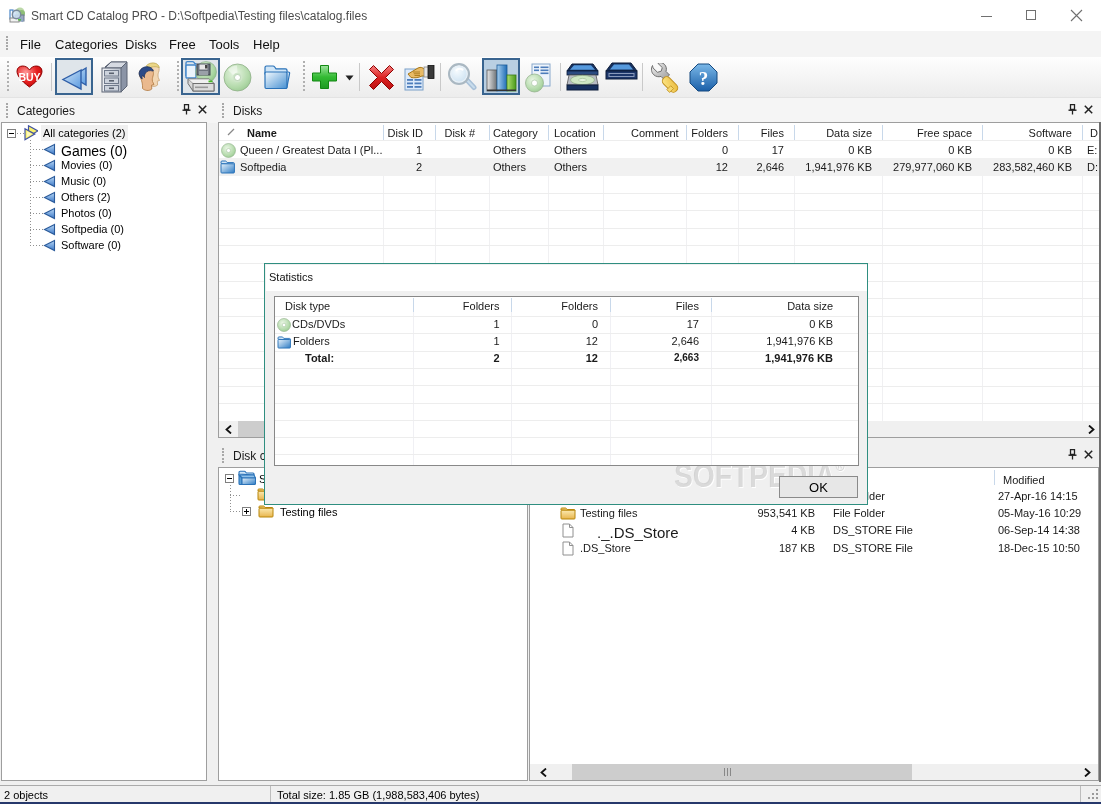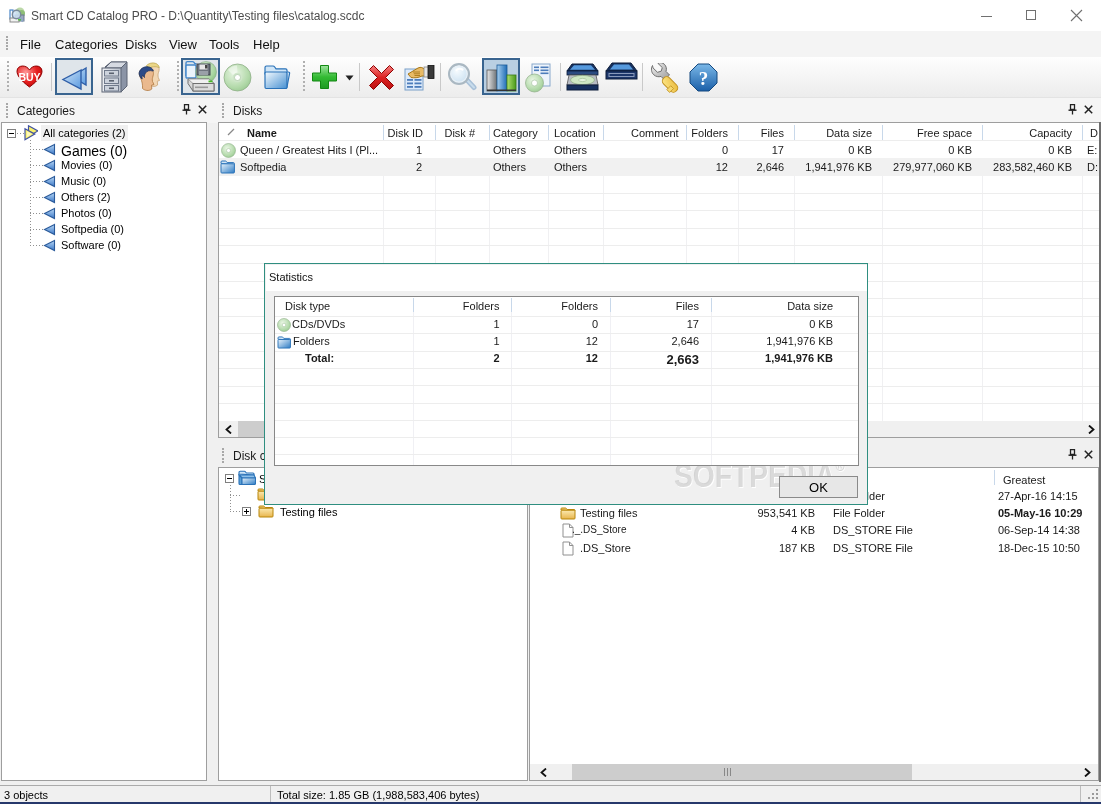--- a/index.html
+++ b/index.html
@@ -14,36 +14,36 @@
 <svg class="a" style="left:9px;top:7px;" width="17" height="17" viewBox="0 0 17 17">
 <rect x="1" y="3" width="3" height="9" fill="none" stroke="#4a86c8" stroke-width="1.2"></rect>
 <circle cx="11" cy="5" r="4.5" fill="#bcd8a8"></circle>
 <circle cx="12.5" cy="6.5" r="3.5" fill="#8fbf77"></circle>
 <rect x="6" y="8" width="9" height="6" fill="#9aa7c0" stroke="#6b7890" stroke-width="1"></rect>
 <rect x="1" y="11" width="9" height="4" fill="#f2f2f2" stroke="#8a8a8a" stroke-width="1"></rect>
 <circle cx="7.5" cy="7.5" r="4.2" fill="#cfe2f4" fill-opacity="0.85" stroke="#7a8a99" stroke-width="1.4"></circle>
 <line x1="10.6" y1="10.6" x2="14" y2="14.5" stroke="#8ea8c4" stroke-width="2"></line>
 <rect x="9" y="12" width="3" height="1.5" fill="#55c040"></rect>
 </svg>
-<div class="a" style="left:31px;top:9px;font-size:12px;color:#4c4c4c;">Smart CD Catalog PRO - D:\Quantity\Testing files\catalog.scdc</div>
+<div class="a" style="left:31px;top:9px;font-size:12px;color:#4c4c4c;">Smart CD Catalog PRO - D:\Softpedia\Testing files\catalog.files</div>
 <div class="a" style="left:981px;top:16px;width:11px;height:1px;background:#707070;"></div>
 <div class="a" style="left:1026px;top:10px;width:10px;height:10px;border:1px solid #707070;"></div>
 <svg class="a" style="left:1070px;top:9px;" width="13" height="13" viewBox="0 0 13 13">
 <path d="M1 1 L12 12 M12 1 L1 12" stroke="#707070" stroke-width="1.1"></path>
   </svg>
 <div class="a" style="left:0;top:31px;width:1101px;height:26px;background:#f4f4f4;"></div>
 <div class="dot" style="left:6px;top:36px;width:2px;height:2px;"></div>
 <div class="dot" style="left:6px;top:39px;width:2px;height:2px;"></div>
 <div class="dot" style="left:6px;top:42px;width:2px;height:2px;"></div>
 <div class="dot" style="left:6px;top:45px;width:2px;height:2px;"></div>
 <div class="dot" style="left:6px;top:48px;width:2px;height:2px;"></div>
 <div class="a" style="left:20px;top:37px;font-size:13px;color:#111;">File</div>
 <div class="a" style="left:55px;top:37px;font-size:13px;color:#111;">Categories</div>
 <div class="a" style="left:125px;top:37px;font-size:13px;color:#111;">Disks</div>
-<div class="a" style="left:169px;top:37px;font-size:13px;color:#111;">View</div>
+<div class="a" style="left:169px;top:37px;font-size:13px;color:#111;">Free</div>
 <div class="a" style="left:209px;top:37px;font-size:13px;color:#111;">Tools</div>
 <div class="a" style="left:253px;top:37px;font-size:13px;color:#111;">Help</div>
 <div class="a" style="left:0;top:57px;width:1101px;height:41px;background:linear-gradient(#fefefe,#ececec);border-bottom:1px solid #e3e3e3;"></div>
 <div class="dot" style="left:7px;top:61px;width:2px;height:2px;background:#b0b0b0;"></div>
 <div class="dot" style="left:7px;top:65px;width:2px;height:2px;background:#b0b0b0;"></div>
 <div class="dot" style="left:7px;top:69px;width:2px;height:2px;background:#b0b0b0;"></div>
 <div class="dot" style="left:7px;top:73px;width:2px;height:2px;background:#b0b0b0;"></div>
 <div class="dot" style="left:7px;top:77px;width:2px;height:2px;background:#b0b0b0;"></div>
 <div class="dot" style="left:7px;top:81px;width:2px;height:2px;background:#b0b0b0;"></div>
 <div class="dot" style="left:7px;top:85px;width:2px;height:2px;background:#b0b0b0;"></div>
@@ -449,31 +449,31 @@
 <div class="a" style="left:247px;top:127px;font-size:11px;color:#1a1a1a;white-space:nowrap;font-weight:bold;">Name</div>
 <div class="a" style="left:343px;top:127px;width:80px;text-align:right;font-size:11px;color:#1a1a1a;white-space:nowrap;">Disk ID</div>
 <div class="a" style="left:395px;top:127px;width:80px;text-align:right;font-size:11px;color:#1a1a1a;white-space:nowrap;">Disk #</div>
 <div class="a" style="left:493px;top:127px;font-size:11px;color:#1a1a1a;white-space:nowrap;text-align:right;">Category</div>
 <div class="a" style="left:554px;top:127px;font-size:11px;color:#1a1a1a;white-space:nowrap;">Location</div>
 <div class="a" style="left:631px;top:127px;font-size:11px;color:#1a1a1a;white-space:nowrap;">Comment</div>
 <div class="a" style="left:648px;top:127px;width:80px;text-align:right;font-size:11px;color:#1a1a1a;white-space:nowrap;">Folders</div>
 <div class="a" style="left:704px;top:127px;width:80px;text-align:right;font-size:11px;color:#1a1a1a;white-space:nowrap;">Files</div>
 <div class="a" style="left:772px;top:127px;width:100px;text-align:right;font-size:11px;color:#1a1a1a;white-space:nowrap;">Data size</div>
 <div class="a" style="left:872px;top:127px;width:100px;text-align:right;font-size:11px;color:#1a1a1a;white-space:nowrap;">Free space</div>
-<div class="a" style="left:972px;top:127px;width:100px;text-align:right;font-size:11px;color:#1a1a1a;white-space:nowrap;">Capacity</div>
+<div class="a" style="left:972px;top:127px;width:100px;text-align:right;font-size:11px;color:#1a1a1a;white-space:nowrap;">Software</div>
 <div class="a" style="left:1090px;top:127px;font-size:11px;color:#1a1a1a;white-space:nowrap;">D</div>
 <svg class="a" style="left:221px;top:143px;" width="15" height="15" viewBox="0 0 15 15">
 <circle cx="7.5" cy="7.5" r="7" fill="url(#gcd2)" stroke="#8fae88" stroke-width="0.6"></circle>
 <circle cx="7.5" cy="7.5" r="2" fill="#fff" stroke="#9fbf98" stroke-width="0.5"></circle>
   </svg>
 <svg class="a" style="left:220px;top:160px;" width="16" height="14" viewBox="0 0 16 14">
 <path d="M1 3.5 L1 2 C1 1.4 1.4 1 2 1 L5.5 1 C6 1 6.2 1.2 6.5 1.6 L7.2 2.6 L13.5 2.6 C14 2.6 14.4 3 14.4 3.5 L14.4 4.5 Z" fill="#cfe5f7" stroke="#2a72b8" stroke-width="1"></path>
 <rect x="1" y="3.8" width="13.4" height="9.2" rx="0.8" fill="url(#bf)" stroke="#2a72b8" stroke-width="1"></rect>
   </svg>
-<div class="a" style="left:240px;top:144px;font-size:11px;color:#1a1a1a;white-space:nowrap;">Queen / Greatest Hits I (Pl...</div>
+<div class="a" style="left:240px;top:144px;font-size:11px;color:#1a1a1a;white-space:nowrap;">Queen / Greatest Data I (Pl...</div>
 <div class="a" style="left:362px;top:144px;width:60px;text-align:right;font-size:11px;color:#1a1a1a;white-space:nowrap;">1</div>
 <div class="a" style="left:493px;top:144px;font-size:11px;color:#1a1a1a;white-space:nowrap;">Others</div>
 <div class="a" style="left:554px;top:144px;font-size:11px;color:#1a1a1a;white-space:nowrap;">Others</div>
 <div class="a" style="left:668px;top:144px;width:60px;text-align:right;font-size:11px;color:#1a1a1a;white-space:nowrap;">0</div>
 <div class="a" style="left:724px;top:144px;width:60px;text-align:right;font-size:11px;color:#1a1a1a;white-space:nowrap;">17</div>
 <div class="a" style="left:772px;top:144px;width:100px;text-align:right;font-size:11px;color:#1a1a1a;white-space:nowrap;">0 KB</div>
 <div class="a" style="left:872px;top:144px;width:100px;text-align:right;font-size:11px;color:#1a1a1a;white-space:nowrap;">0 KB</div>
 <div class="a" style="left:972px;top:144px;width:100px;text-align:right;font-size:11px;color:#1a1a1a;white-space:nowrap;">0 KB</div>
 <div class="a" style="left:1087px;top:144px;font-size:11px;color:#1a1a1a;white-space:nowrap;">E:</div>
 <div class="a" style="left:240px;top:161px;font-size:11px;color:#1a1a1a;white-space:nowrap;">Softpedia</div>
@@ -540,44 +540,44 @@
         <stop offset="0" stop-color="#fbe9b0"></stop>
         <stop offset="1" stop-color="#e8b54c"></stop>
       </linearGradient>
     </defs>
 <path d="M1 3 L1 1.8 C1 1.3 1.3 1 1.8 1 L5.5 1 C6 1 6.2 1.2 6.4 1.5 L7.2 2.5 L14 2.5 C14.6 2.5 15 2.9 15 3.4 L15 4 Z" fill="#f4cf7a" stroke="#b8860b" stroke-width="1"></path>
 <rect x="1" y="3.2" width="14" height="8.8" rx="0.8" fill="url(#yf)" stroke="#b8860b" stroke-width="1"></rect>
   </svg>
 <div class="a" style="left:280px;top:506px;font-size:11px;">Testing files</div>
 <div class="a" style="left:529px;top:467px;width:570px;height:314px;background:#fff;border:1px solid #9e9e9e;"></div>
 <div class="vl" style="left:994px;top:470px;height:15px;background:#c8d8ea;"></div>
-<div class="a" style="left:1003px;top:474px;font-size:11px;color:#1a1a1a;">Greatest</div>
+<div class="a" style="left:1003px;top:474px;font-size:11px;color:#1a1a1a;">Modified</div>
 <div class="a" style="left:580px;top:490.0px;font-size:11px;color:#1a1a1a;white-space:nowrap;"></div>
 <div class="a" style="left:715px;top:490.0px;width:100px;text-align:right;font-size:11px;color:#1a1a1a;white-space:nowrap;"></div>
 <div class="a" style="left:833px;top:490.0px;font-size:11px;color:#1a1a1a;white-space:nowrap;">File Folder</div>
 <div class="a" style="left:998px;top:490.0px;font-size:11px;color:#1a1a1a;white-space:nowrap;">27-Apr-16 14:15</div>
 <svg class="a" style="left:560px;top:507.2px;" width="16" height="13" viewBox="0 0 16 13">
 <defs>
       <linearGradient id="yf" x1="0" y1="0" x2="0" y2="1">
         <stop offset="0" stop-color="#fbe9b0"></stop>
         <stop offset="1" stop-color="#e8b54c"></stop>
       </linearGradient>
     </defs>
 <path d="M1 3 L1 1.8 C1 1.3 1.3 1 1.8 1 L5.5 1 C6 1 6.2 1.2 6.4 1.5 L7.2 2.5 L14 2.5 C14.6 2.5 15 2.9 15 3.4 L15 4 Z" fill="#f4cf7a" stroke="#b8860b" stroke-width="1"></path>
 <rect x="1" y="3.2" width="14" height="8.8" rx="0.8" fill="url(#yf)" stroke="#b8860b" stroke-width="1"></rect>
   </svg>
 <div class="a" style="left:580px;top:507.2px;font-size:11px;color:#1a1a1a;white-space:nowrap;">Testing files</div>
 <div class="a" style="left:715px;top:507.2px;width:100px;text-align:right;font-size:11px;color:#1a1a1a;white-space:nowrap;">953,541 KB</div>
 <div class="a" style="left:833px;top:507.2px;font-size:11px;color:#1a1a1a;white-space:nowrap;">File Folder</div>
-<div class="a" style="left:998px;top:507.2px;font-size:11px;color:#1a1a1a;white-space:nowrap;font-weight:bold;">05-May-16 10:29</div>
+<div class="a" style="left:998px;top:507.2px;font-size:11px;color:#1a1a1a;white-space:nowrap;">05-May-16 10:29</div>
 <svg class="a" style="left:562px;top:523.4px;" width="12" height="15" viewBox="0 0 12 15">
 <path d="M1 1 L7.5 1 L11 4.5 L11 14 L1 14 Z" fill="#fff" stroke="#909090" stroke-width="1"></path>
 <path d="M7.5 1 L7.5 4.5 L11 4.5" fill="none" stroke="#909090" stroke-width="1"></path>
   </svg>
-<div class="a" style="left:572px;top:524.4px;font-size:10px;color:#1a1a1a;white-space:nowrap;text-align:right;">._.DS_Store</div>
+<div class="a" style="left:597px;top:524.4px;font-size:15px;color:#1a1a1a;white-space:nowrap;text-align:right;">._.DS_Store</div>
 <div class="a" style="left:715px;top:524.4px;width:100px;text-align:right;font-size:11px;color:#1a1a1a;white-space:nowrap;">4 KB</div>
 <div class="a" style="left:833px;top:524.4px;font-size:11px;color:#1a1a1a;white-space:nowrap;">DS_STORE File</div>
 <div class="a" style="left:998px;top:524.4px;font-size:11px;color:#1a1a1a;white-space:nowrap;">06-Sep-14 14:38</div>
 <svg class="a" style="left:562px;top:540.6px;" width="12" height="15" viewBox="0 0 12 15">
 <path d="M1 1 L7.5 1 L11 4.5 L11 14 L1 14 Z" fill="#fff" stroke="#909090" stroke-width="1"></path>
 <path d="M7.5 1 L7.5 4.5 L11 4.5" fill="none" stroke="#909090" stroke-width="1"></path>
   </svg>
 <div class="a" style="left:580px;top:541.6px;font-size:11px;color:#1a1a1a;white-space:nowrap;">.DS_Store</div>
 <div class="a" style="left:715px;top:541.6px;width:100px;text-align:right;font-size:11px;color:#1a1a1a;white-space:nowrap;">187 KB</div>
 <div class="a" style="left:833px;top:541.6px;font-size:11px;color:#1a1a1a;white-space:nowrap;">DS_STORE File</div>
@@ -586,21 +586,21 @@
 <div class="a" style="left:572px;top:764px;width:340px;height:16px;background:#cdcdcd;"></div>
 <svg class="a" style="left:540px;top:768px;" width="7" height="9" viewBox="0 0 7 9">
     <path d="M6 0.5 L1.5 4.5 L6 8.5" stroke="#111" stroke-width="1.8" fill="none"></path>
   </svg>
 <svg class="a" style="left:1084px;top:768px;" width="7" height="9" viewBox="0 0 7 9">
     <path d="M1 0.5 L5.5 4.5 L1 8.5" stroke="#111" stroke-width="1.8" fill="none"></path>
   </svg>
 <div class="a" style="left:724px;top:768px;width:9px;height:8px;background-image:repeating-linear-gradient(90deg,#888 0 1px,transparent 1px 3px);"></div>
 <div class="a" style="left:1099px;top:122px;width:2px;height:660px;background:#6e6e6e;"></div>
 <div class="a" style="left:0;top:785px;width:1101px;height:17px;background:#f0f0f0;border-top:1px solid #ababab;"></div>
-<div class="a" style="left:4px;top:789px;font-size:11px;">3 objects</div>
+<div class="a" style="left:4px;top:789px;font-size:11px;">2 objects</div>
 <div class="vl" style="left:270px;top:786px;height:16px;background:#bdbdbd;"></div>
 <div class="a" style="left:277px;top:789px;font-size:11px;">Total size: 1.85 GB (1,988,583,406 bytes)</div>
 <div class="vl" style="left:1080px;top:786px;height:16px;background:#bdbdbd;"></div>
 <div class="dot" style="left:1096px;top:789px;width:2px;height:2px;background:#9a9a9a;"></div>
 <div class="dot" style="left:1092px;top:793px;width:2px;height:2px;background:#9a9a9a;"></div>
 <div class="dot" style="left:1096px;top:793px;width:2px;height:2px;background:#9a9a9a;"></div>
 <div class="dot" style="left:1088px;top:797px;width:2px;height:2px;background:#9a9a9a;"></div>
 <div class="dot" style="left:1092px;top:797px;width:2px;height:2px;background:#9a9a9a;"></div>
 <div class="dot" style="left:1096px;top:797px;width:2px;height:2px;background:#9a9a9a;"></div>
 <div class="a" style="left:0;top:802px;width:1101px;height:2px;background:#26386b;"></div>
@@ -645,14 +645,14 @@
 <rect x="1" y="3.8" width="13.4" height="9.2" rx="0.8" fill="url(#bf)" stroke="#2a72b8" stroke-width="1"></rect>
   </svg>
 <div class="a" style="left:293px;top:335px;font-size:11px;color:#1a1a1a;white-space:nowrap;">Folders</div>
 <div class="a" style="left:439.5px;top:335px;width:60px;text-align:right;font-size:11px;color:#1a1a1a;white-space:nowrap;">1</div>
 <div class="a" style="left:538px;top:335px;width:60px;text-align:right;font-size:11px;color:#1a1a1a;white-space:nowrap;">12</div>
 <div class="a" style="left:639px;top:335px;width:60px;text-align:right;font-size:11px;color:#1a1a1a;white-space:nowrap;">2,646</div>
 <div class="a" style="left:743px;top:335px;width:90px;text-align:right;font-size:11px;color:#1a1a1a;white-space:nowrap;">1,941,976 KB</div>
 <div class="a" style="left:305px;top:352px;font-size:11px;color:#1a1a1a;font-weight:bold;white-space:nowrap;">Total:</div>
 <div class="a" style="left:439.5px;top:352px;width:60px;text-align:right;font-size:11px;color:#1a1a1a;font-weight:bold;white-space:nowrap;">2</div>
 <div class="a" style="left:538px;top:352px;width:60px;text-align:right;font-size:11px;color:#1a1a1a;font-weight:bold;white-space:nowrap;">12</div>
-<div class="a" style="left:639px;top:352px;width:60px;text-align:right;font-size:13px;color:#1a1a1a;font-weight:bold;white-space:nowrap;">2,663</div>
+<div class="a" style="left:639px;top:352px;width:60px;text-align:right;font-size:10px;color:#1a1a1a;font-weight:bold;white-space:nowrap;">2,663</div>
 <div class="a" style="left:713px;top:352px;width:120px;text-align:right;font-size:11px;color:#1a1a1a;font-weight:bold;white-space:nowrap;">1,941,976 KB</div>
 <div class="a" style="left:779px;top:475.5px;width:79px;height:22px;background:#e7e7e7;border:1px solid #8a8a8a;text-align:center;line-height:21px;font-size:13px;">OK</div>
 </body></html>

